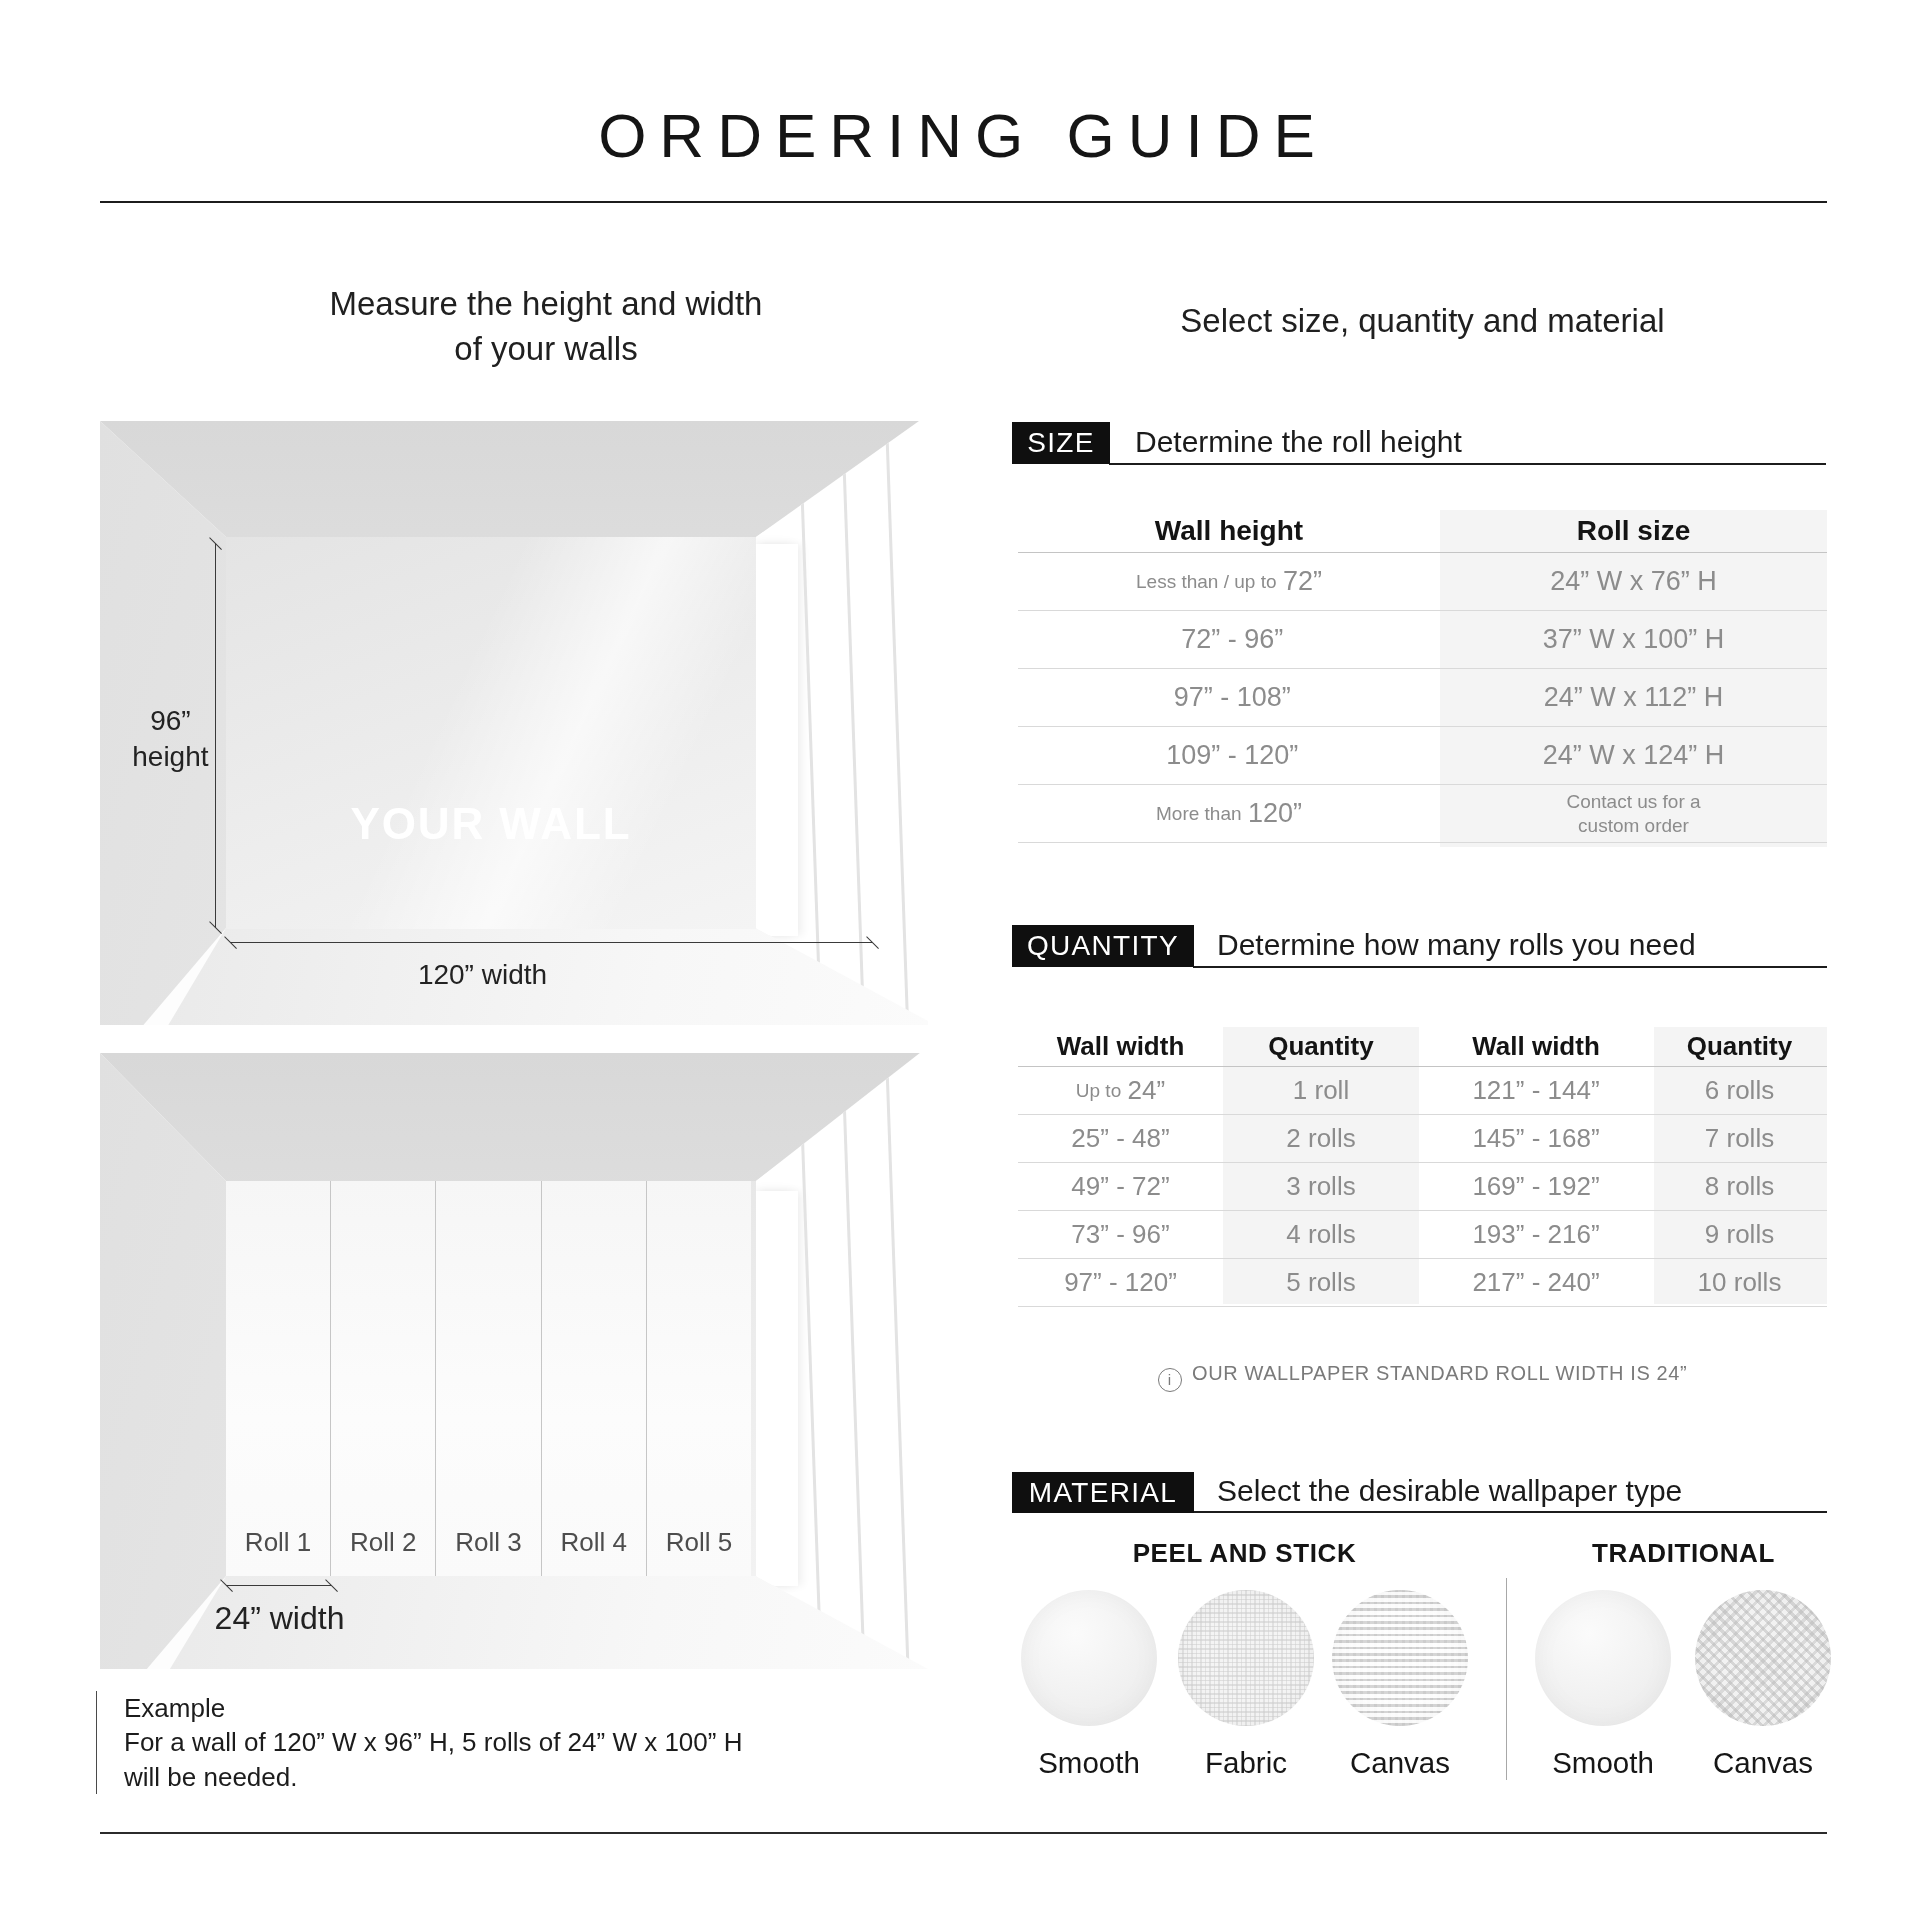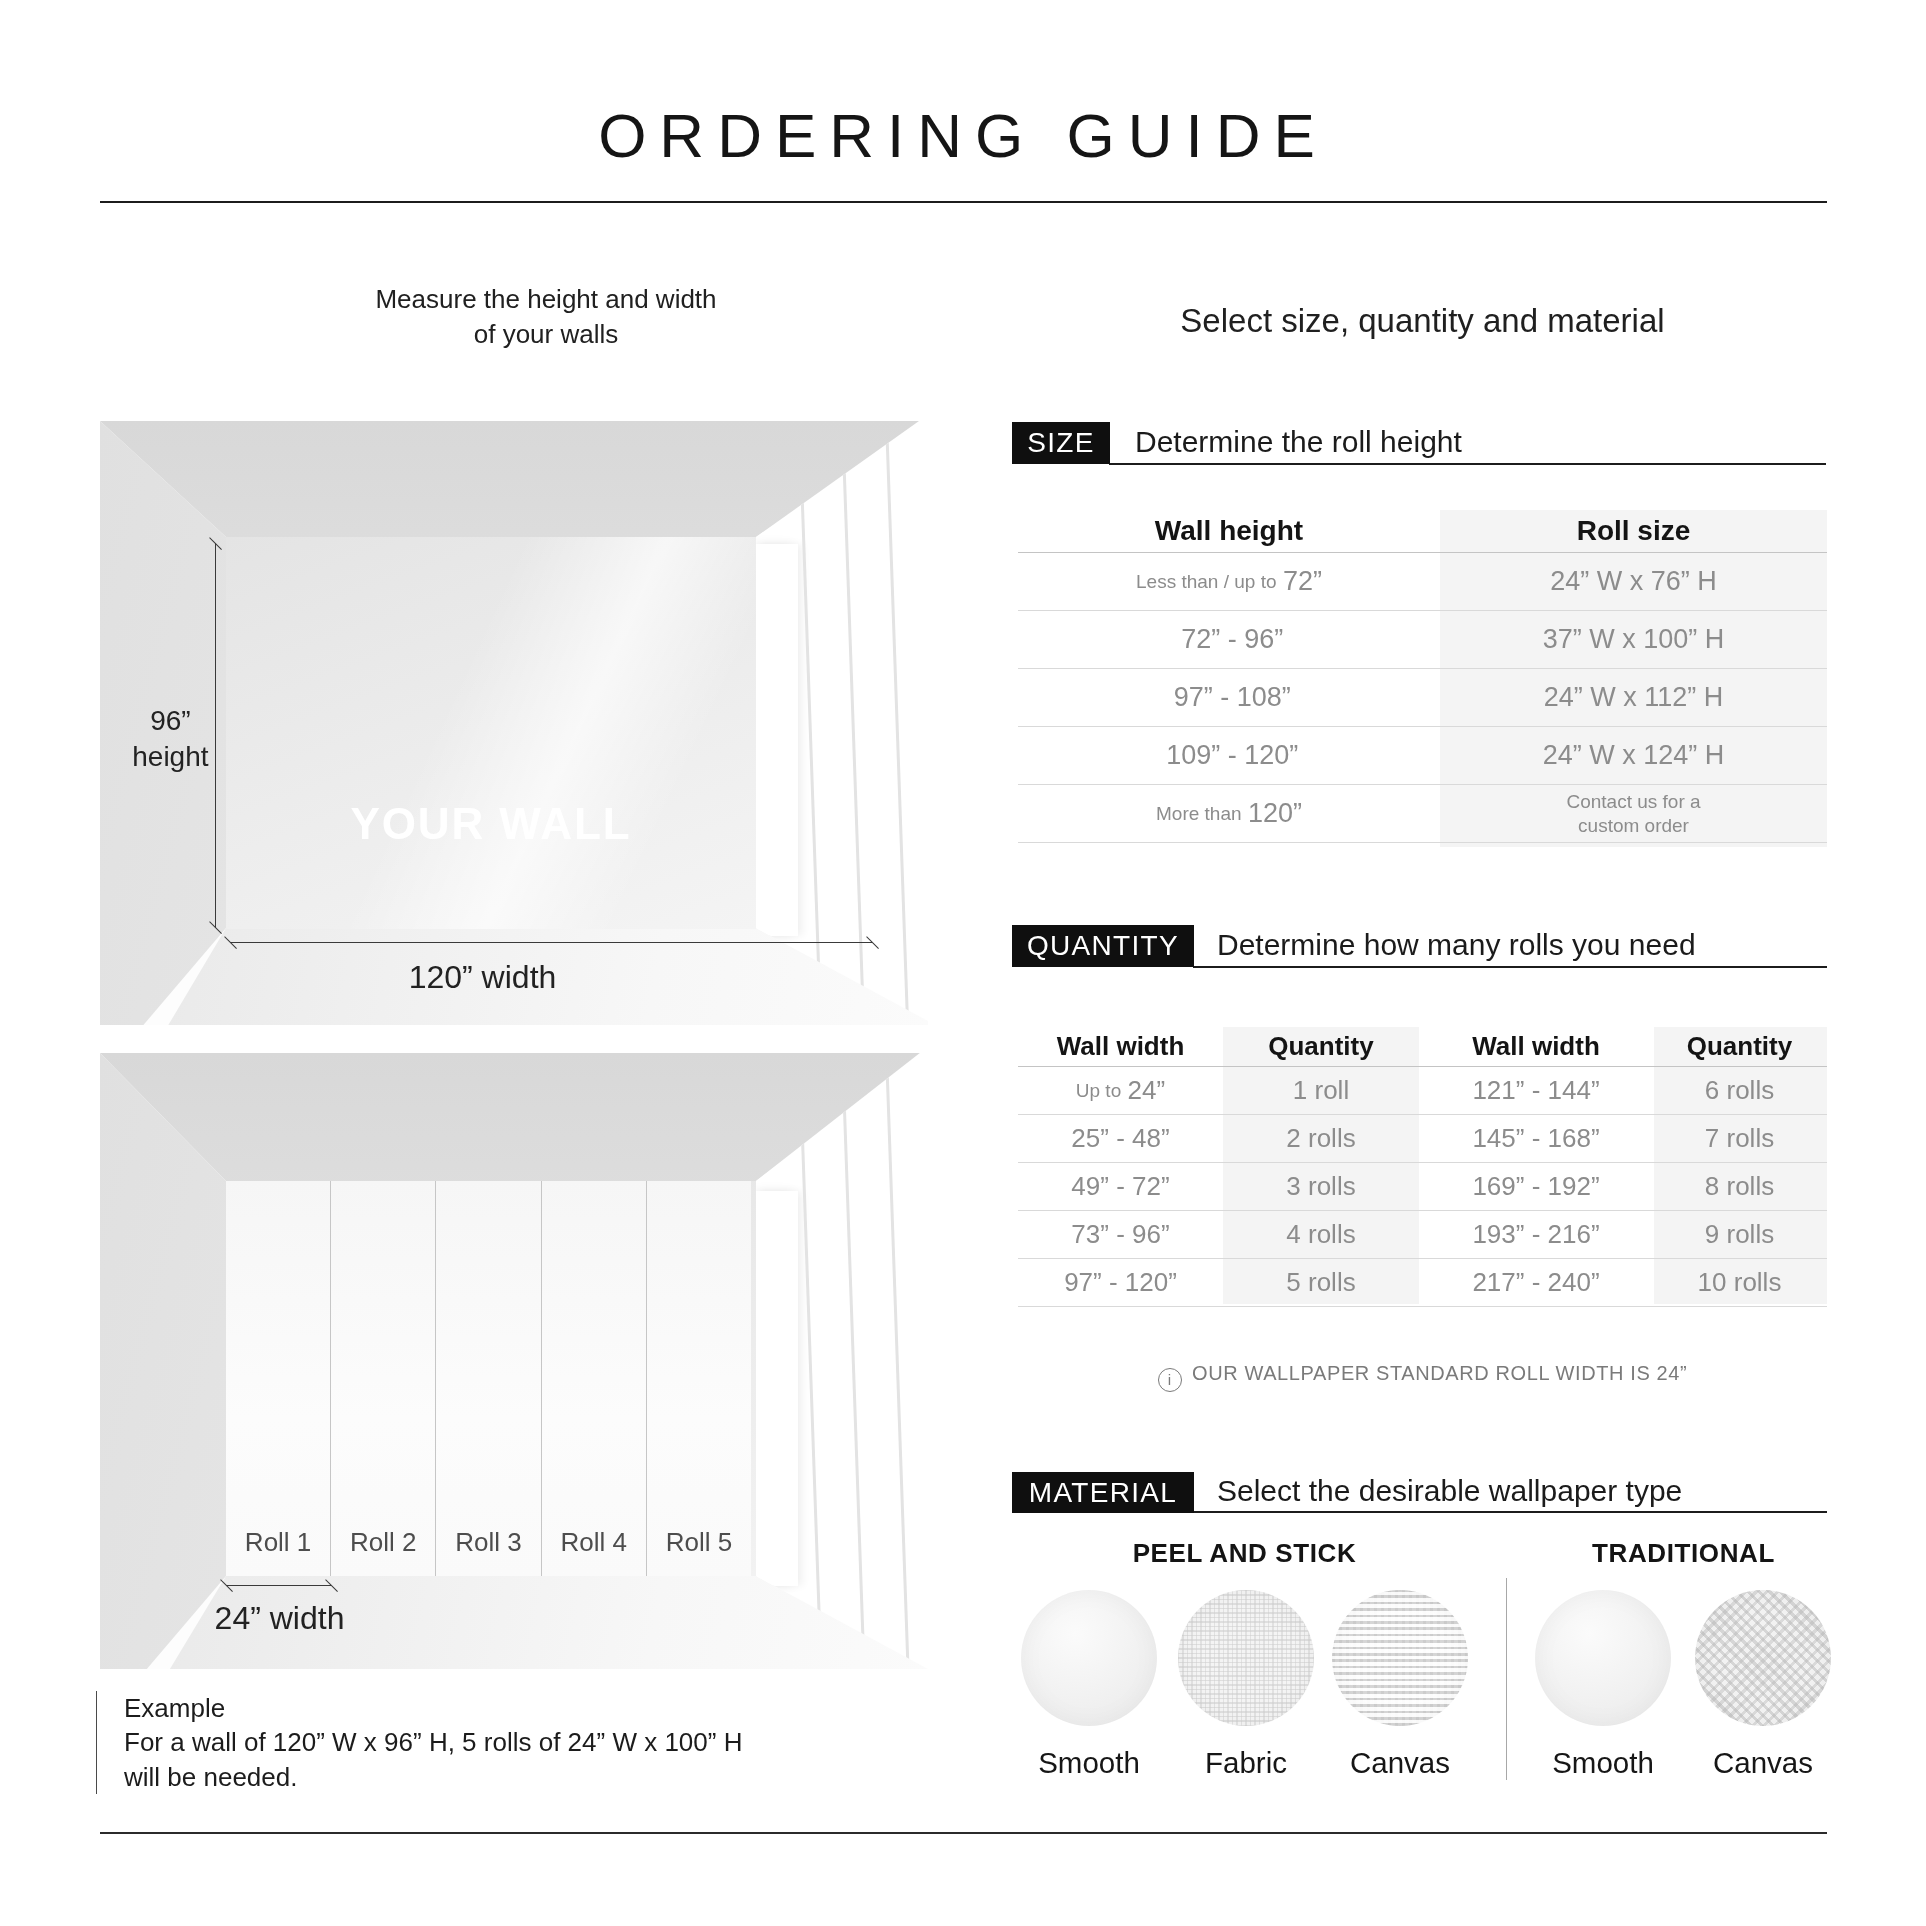--- a/index.html
+++ b/index.html
@@ -6,21 +6,21 @@
   .page{position:relative;width:1926px;height:1926px;background:#ffffff;
         font-family:"Liberation Sans",sans-serif;color:#1a1a1a;overflow:hidden;}
 
   
   .page-title{position:absolute;left:0;top:100px;width:1926px;text-align:center;
         font-size:62px;font-weight:300;letter-spacing:13px;color:#151515;}
   .title-rule{position:absolute;left:100px;top:201px;width:1727px;height:1.9px;background:#1c1c1c;}
 
   
   .left-heading{position:absolute;left:132px;top:282px;width:828px;text-align:center;
-        font-size:26px;line-height:1.35;color:#202020;white-space:pre-line;}
+        font-size:33px;line-height:1.35;color:#202020;white-space:pre-line;}
   .right-heading{position:absolute;left:1018px;top:302px;width:809px;text-align:center;
         font-size:33px;color:#202020;}
 
   
   .room{position:absolute;left:100px;width:828px;overflow:hidden;background:#fdfdfd;}
   .room1{top:421px;height:604px;}
   .room2{top:1053px;height:616px;}
   .surface{position:absolute;inset:0;}
   .ceiling1{clip-path:polygon(0 0,828px 0,656px 116px,126px 116px);
         background:linear-gradient(180deg,#d8d8d8 0%,#eeeeee 100%);}
@@ -66,21 +66,21 @@
   .dim-h2{left:126px;top:532px;width:105px;height:1.3px;}
   .tick{position:absolute;width:16.7px;height:1.3px;background:#3a3a3a;transform:rotate(45deg);}
   .dim-v .tick{left:-7.7px;}
   .dim-v .tick.t1{top:0;} .dim-v .tick.t2{bottom:0;}
   .dim-h1 .tick, .dim-h2 .tick{top:0;}
   .dim-h1 .tick.t1, .dim-h2 .tick.t1{left:-8.3px;}
   .dim-h1 .tick.t2, .dim-h2 .tick.t2{right:-8.3px;}
   .dim-vlabel{position:absolute;left:6.4px;top:282px;width:128px;text-align:center;
         font-size:28px;line-height:1.3;color:#222222;}
   .dim-hlabel1{position:absolute;left:254px;top:538px;width:257px;text-align:center;
-        font-size:32px;color:#222222;}
+        font-size:28px;color:#222222;}
   .dim-hlabel2{position:absolute;left:83px;top:547px;width:193px;text-align:center;
         font-size:32px;color:#222222;}
 
   
   .example{position:absolute;left:96px;top:1691px;width:770px;border-left:1.9px solid #4a4a4a;
         padding-left:27px;font-size:26px;line-height:1.32;color:#1c1c1c;}
   .example .ex-body{white-space:pre-line;}
 
   
   .tag{position:absolute;background:#0f0f0f;color:#ffffff;text-align:center;

